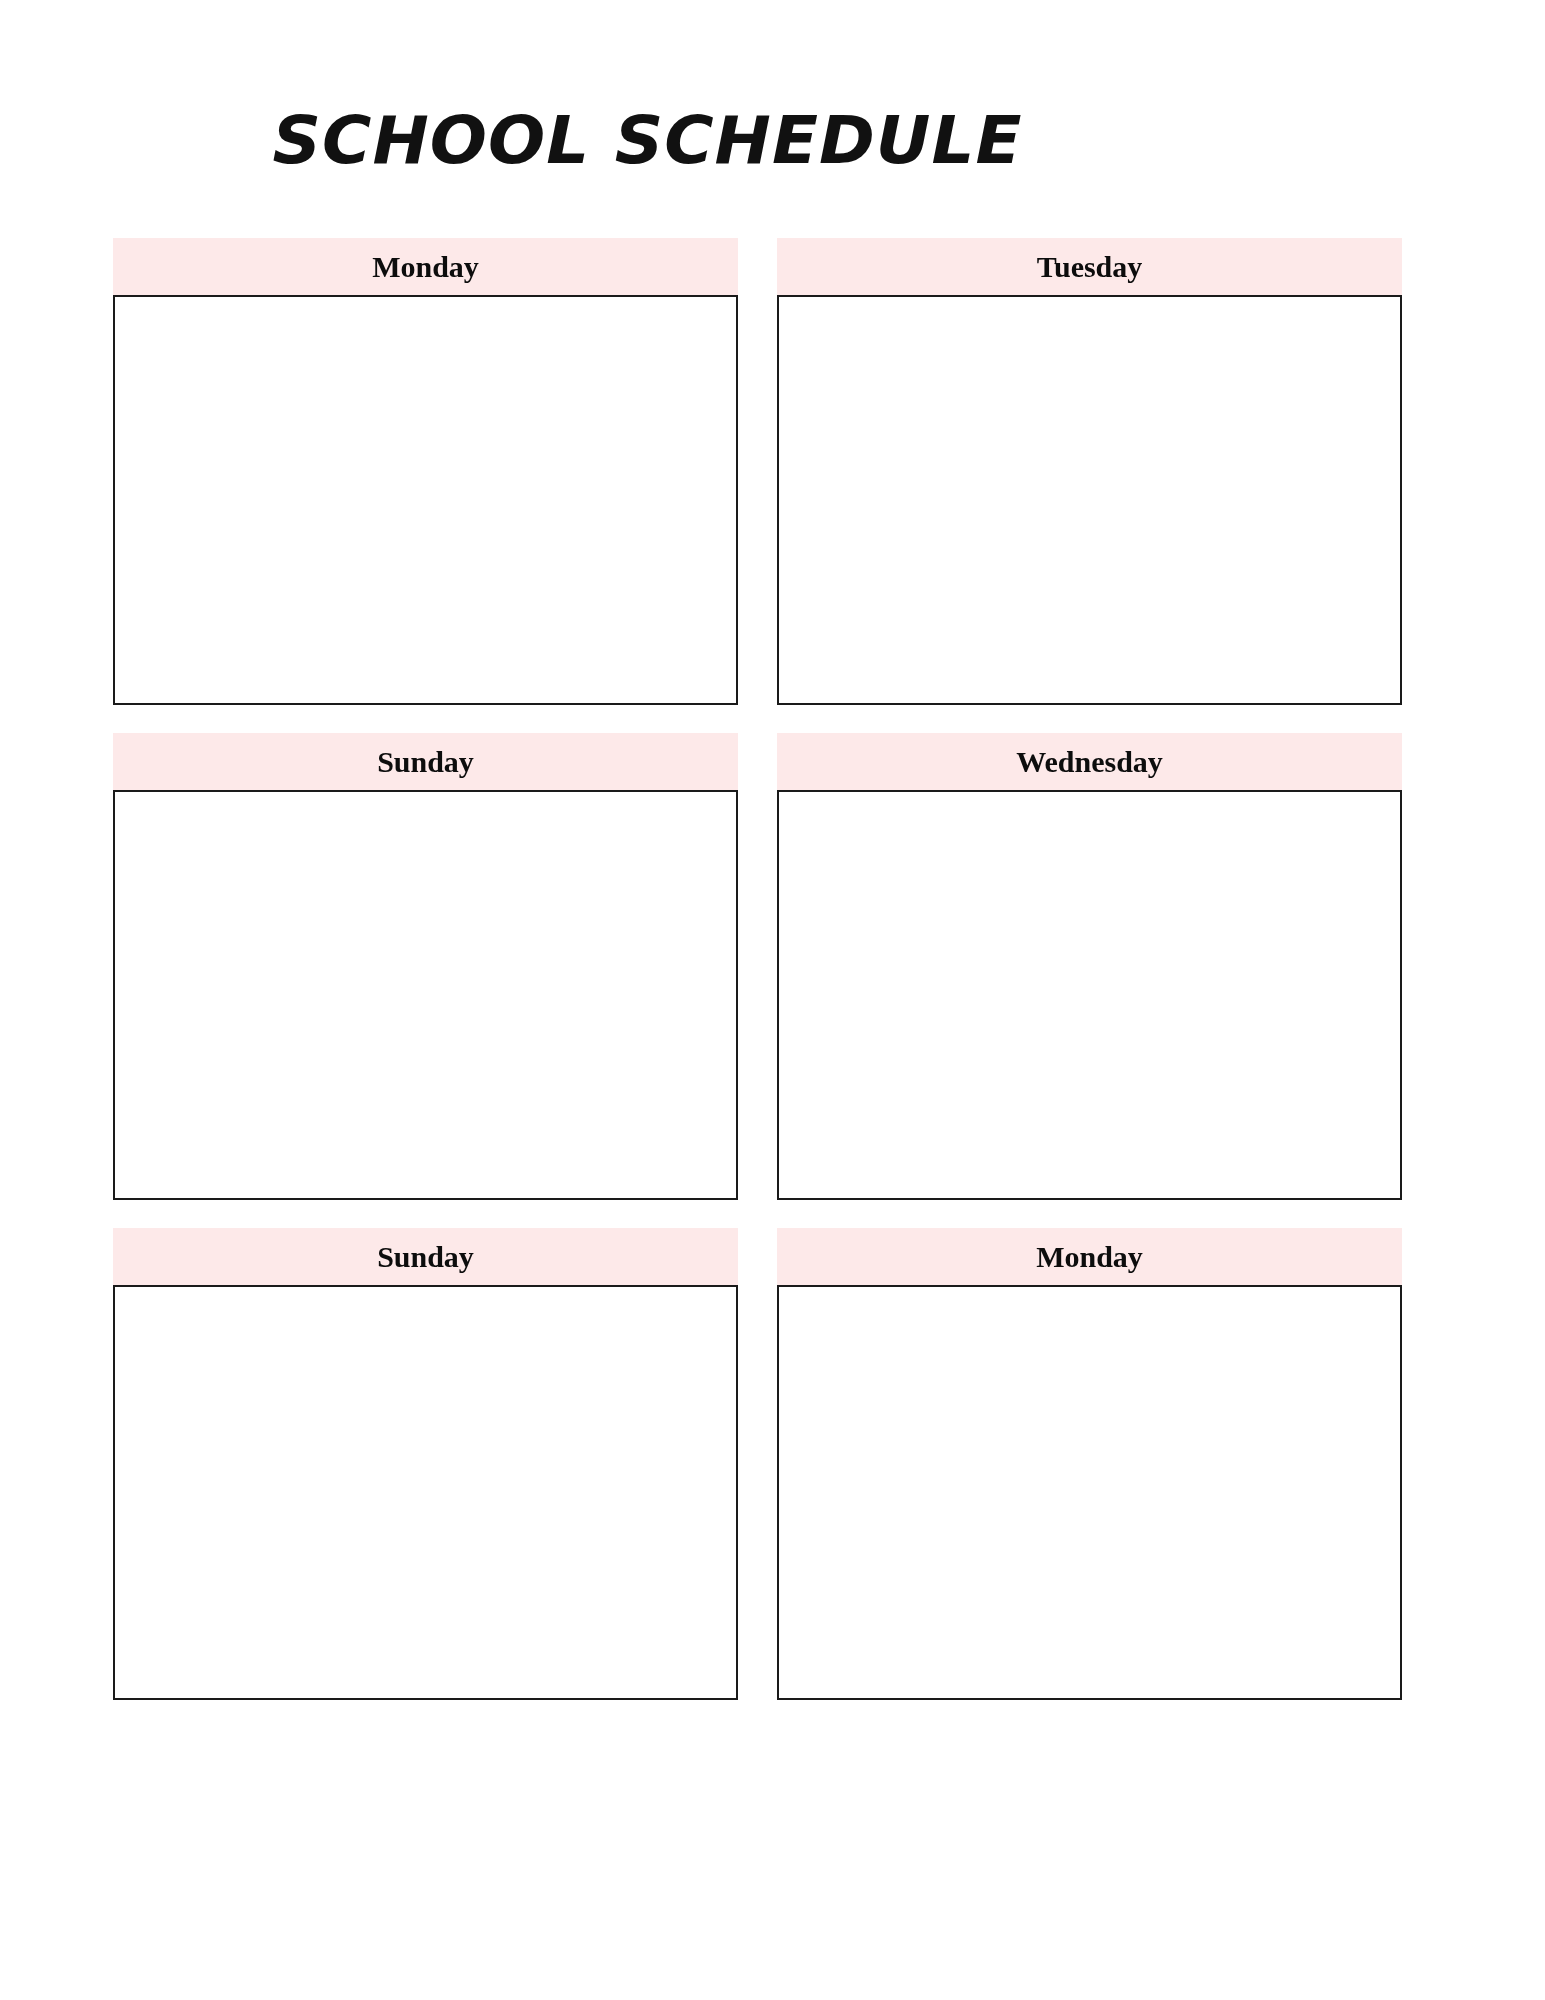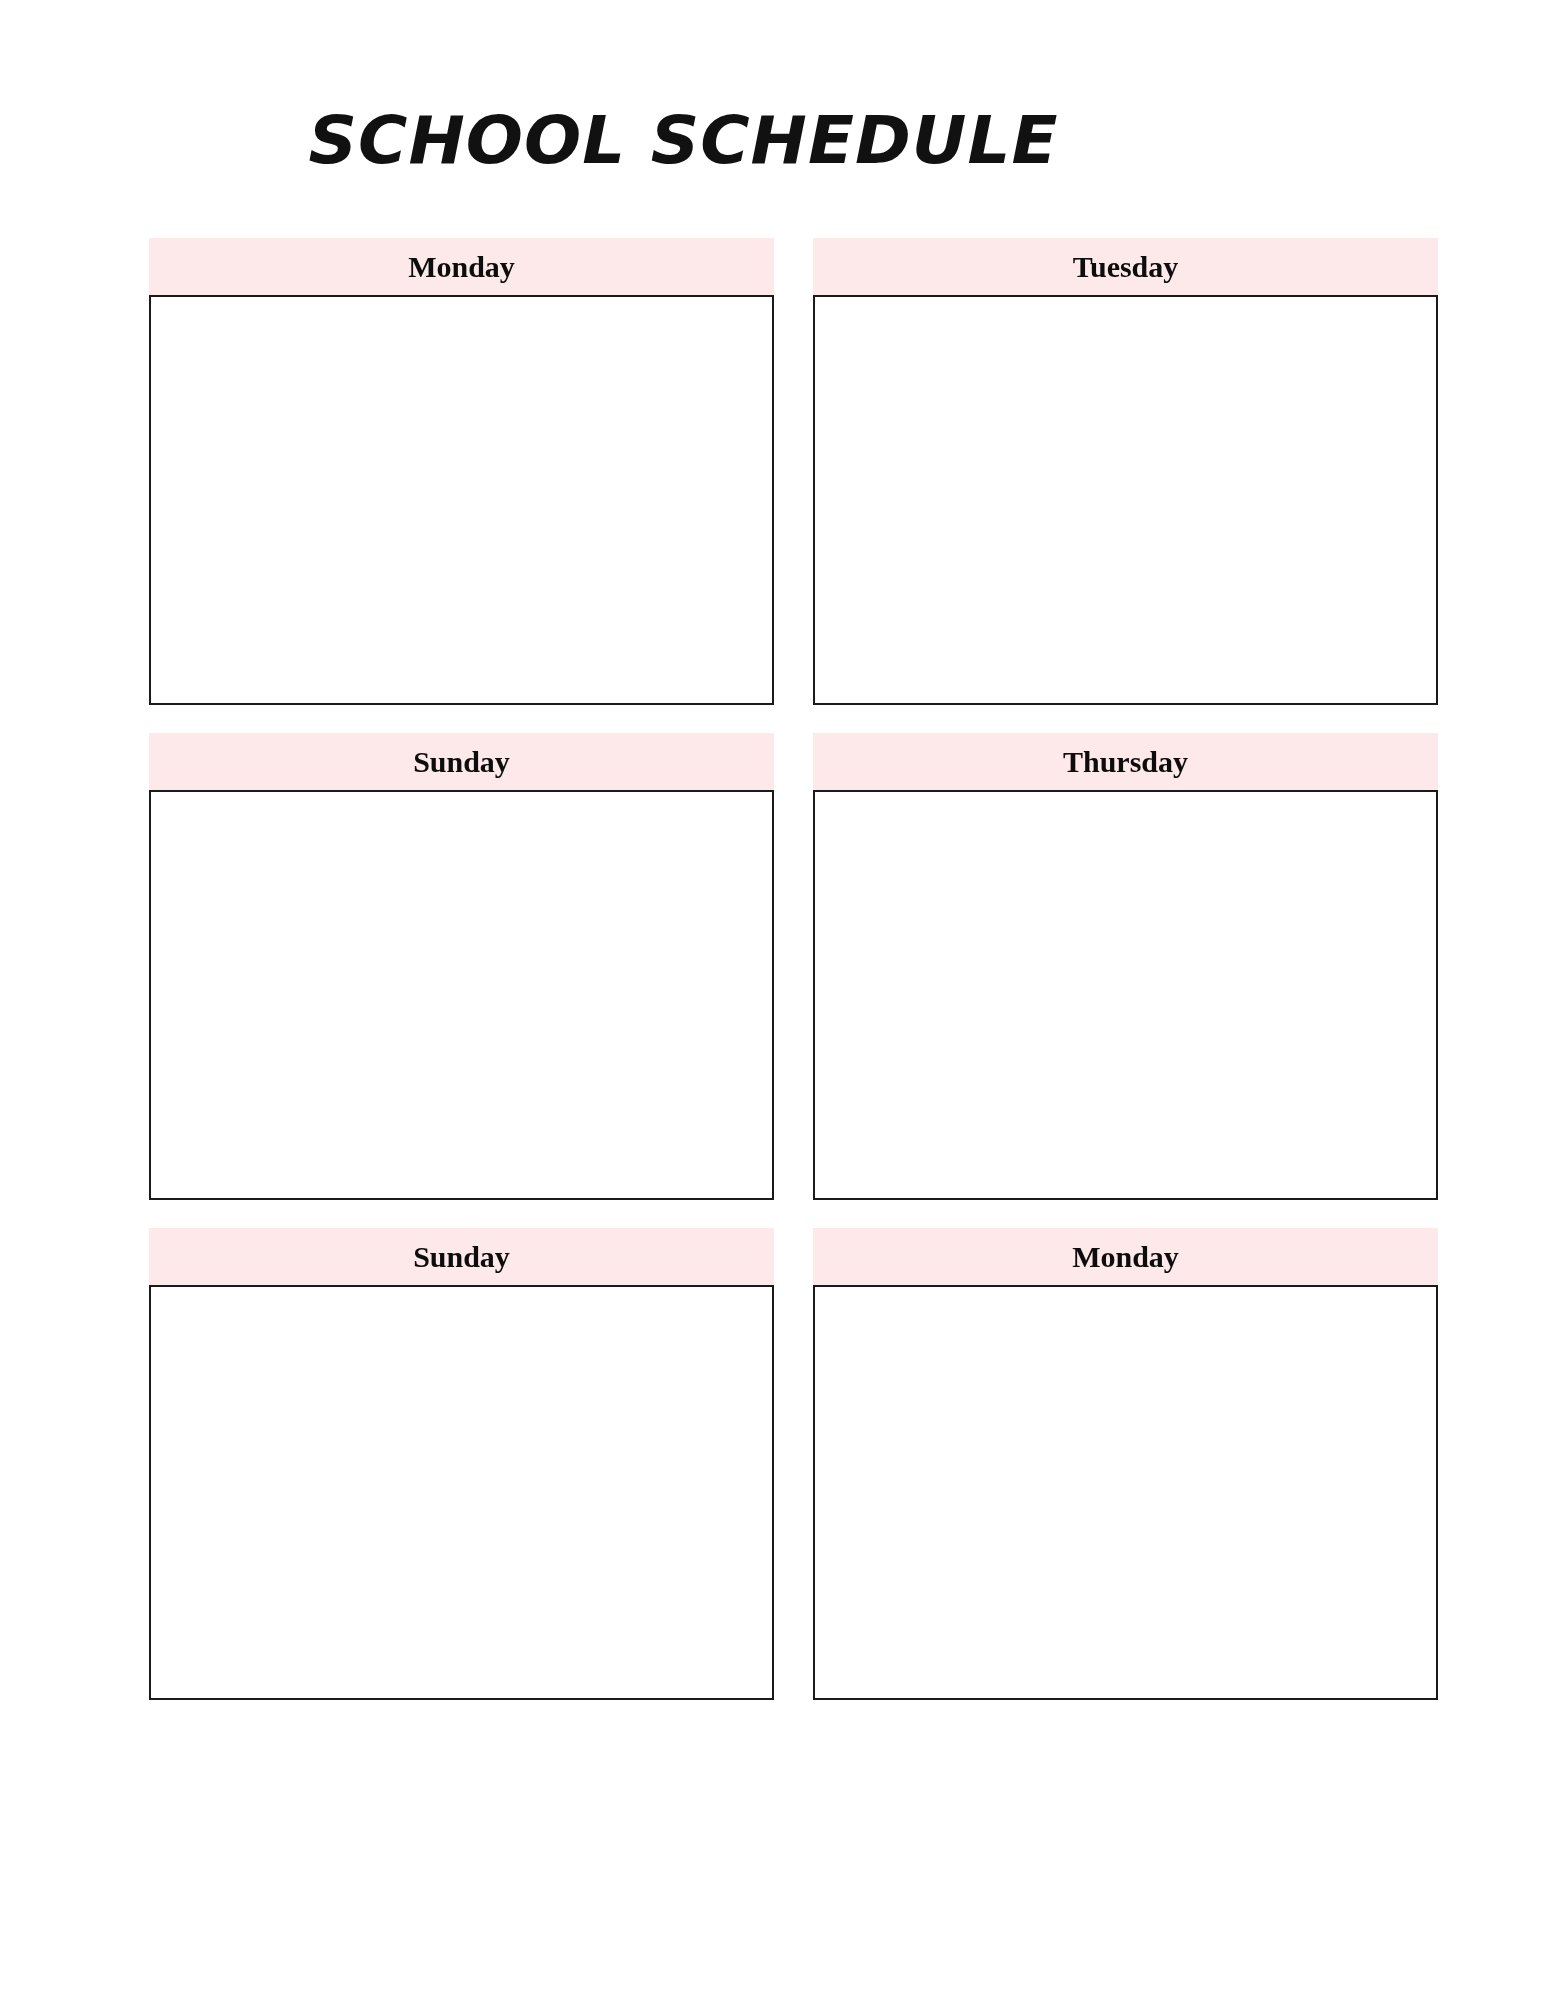--- a/index.html
+++ b/index.html
@@ -14,21 +14,20 @@
     color: #000000;
     position: relative;
     overflow: hidden;
   }
   .page {
     width: 1295px;
     height: 2000px;
     box-sizing: border-box;
     padding: 0;
     position: relative;
-    margin-left: 36px;
   }
   .title {
     text-align: center;
     font-family: "DejaVu Sans", sans-serif;
     font-weight: 900;
     font-style: italic;
     font-size: 66px;
     letter-spacing: 1px;
     line-height: 1;
     margin: 0;
@@ -91,21 +90,21 @@
       <div class="cell-header">Tuesday</div>
       <div class="cell-body"></div>
     </div>
 
     <div class="cell">
       <div class="cell-header">Sunday</div>
       <div class="cell-body"></div>
     </div>
 
     <div class="cell">
-      <div class="cell-header">Thursday</div>
+      <div class="cell-header">Wednesday</div>
       <div class="cell-body"></div>
     </div>
 
     <div class="cell short">
       <div class="cell-header">Sunday</div>
       <div class="cell-body"></div>
     </div>
 
     <div class="cell short">
       <div class="cell-header">Monday</div>

